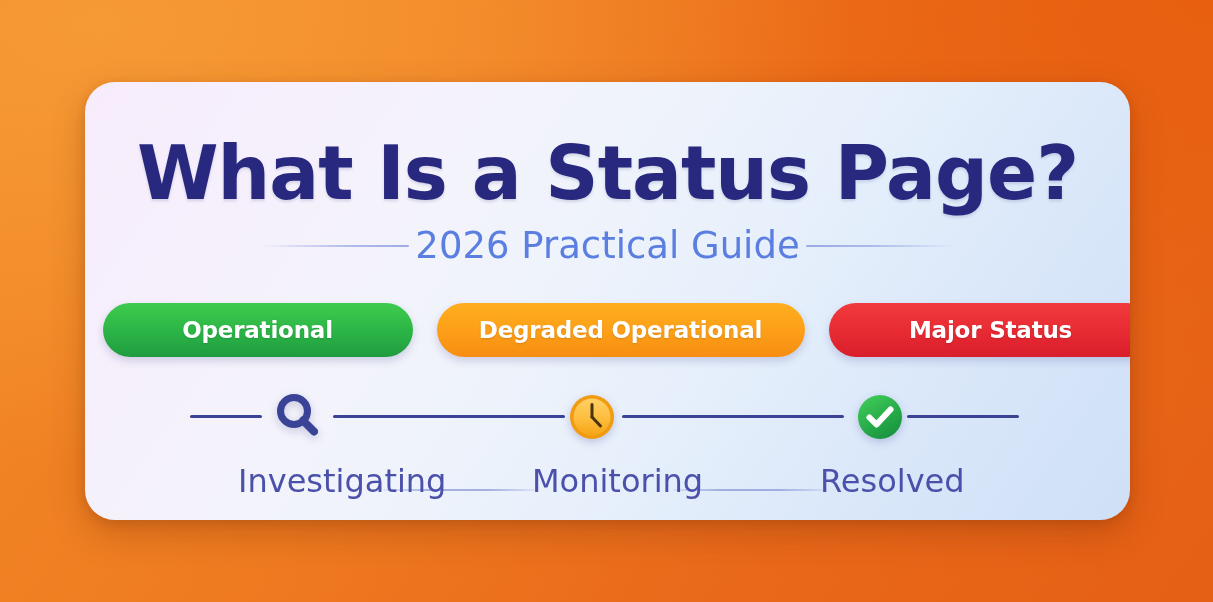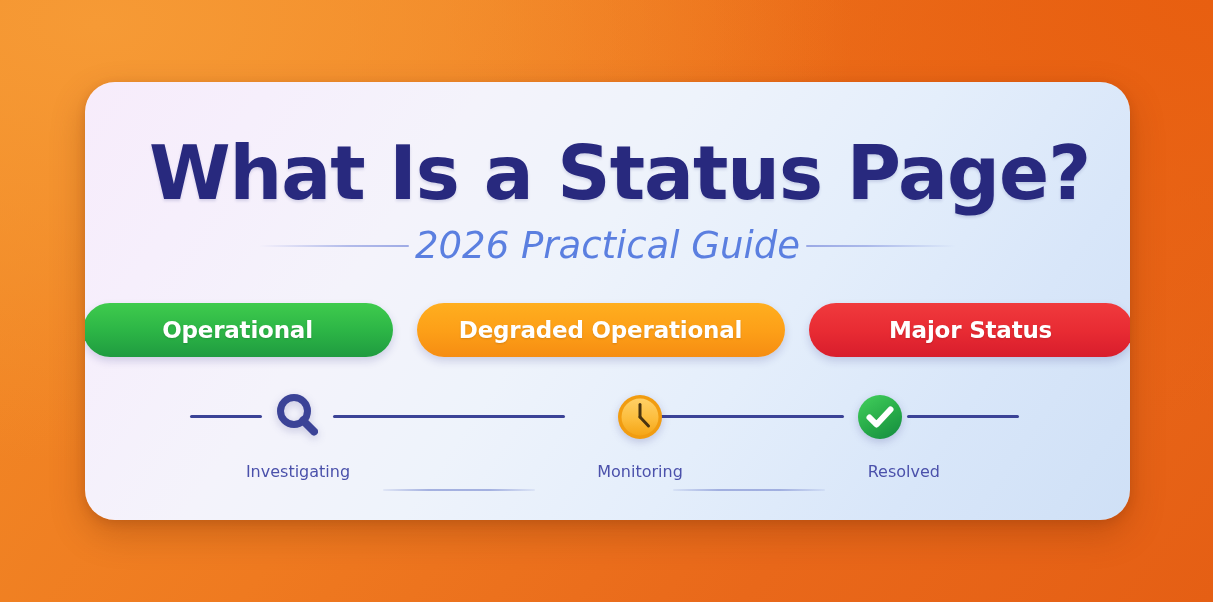--- a/index.html
+++ b/index.html
@@ -54,34 +54,32 @@
     top: 48px;
     width: 100%;
     text-align: center;
     font-family: "DejaVu Sans", sans-serif;
     font-size: 74px;
     font-weight: 700;
     letter-spacing: -1px;
     color: #28297e;
     text-shadow: 0 2px 3px rgba(40, 41, 126, 0.16);
     white-space: nowrap;
-    margin-left: 12px;
   }
 
   
   #subtitle-row {
     position: absolute;
     left: 0;
     top: 142px;
     width: 100%;
     display: flex;
     align-items: center;
     justify-content: center;
     gap: 6px;
-    font-style: italic;
   }
   .sub-rule {
     width: 150px;
     height: 2px;
     background: linear-gradient(90deg, rgba(123,140,220,0) 0%, rgba(123,140,220,0.55) 60%, rgba(123,140,220,0.70) 100%);
     border-radius: 2px;
   }
   .sub-rule.right {
     background: linear-gradient(270deg, rgba(123,140,220,0) 0%, rgba(123,140,220,0.55) 60%, rgba(123,140,220,0.70) 100%);
   }
@@ -96,20 +94,21 @@
   
   #badges {
     position: absolute;
     left: 0;
     top: 221px;
     width: 100%;
     display: flex;
     align-items: center;
     justify-content: center;
     gap: 24px;
+    padding-left: 20px;
   }
   .badge {
     height: 54px;
     display: flex;
     align-items: center;
     justify-content: center;
     padding: 0 34px;
     border-radius: 27px;
     color: #ffffff;
     font-family: "DejaVu Sans", sans-serif;
@@ -144,33 +143,33 @@
   #tl-line-c { left: 432px; width: 222px; }
   #tl-line-d { left: 717px; width: 112px; }
 
   .tl-node {
     position: absolute;
     top: 0;
     width: 120px;
     text-align: center;
   }
   #node-investigating { left: 48px; }
-  #node-monitoring    { left: 342px; margin-left: 48px; }
+  #node-monitoring    { left: 342px; }
   #node-resolved      { left: 630px; text-align: right; }
 
   .tl-icon-wrap {
     height: 50px;
     display: flex;
     align-items: center;
     justify-content: center;
   }
   .tl-label {
     margin-top: 20px;
     font-family: "DejaVu Sans", sans-serif;
-    font-size: 16px;
+    font-size: 32px;
     font-weight: 400;
     color: #4b51ab;
     white-space: nowrap;
   }
 
   
   .label-rule {
     position: absolute;
     top: 97px;
     height: 2px;

